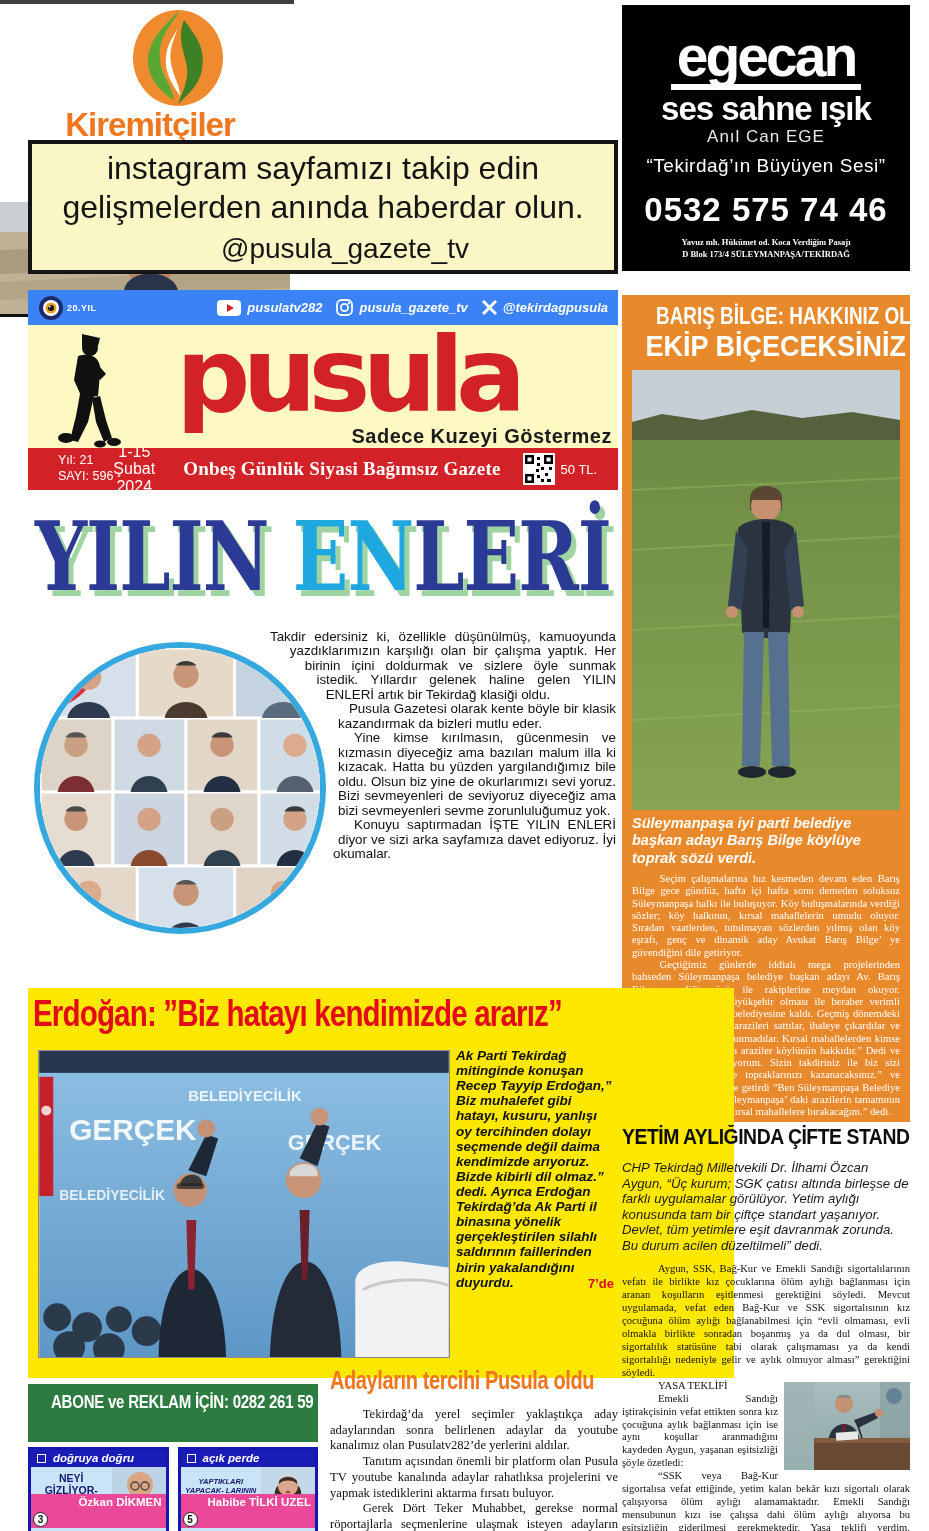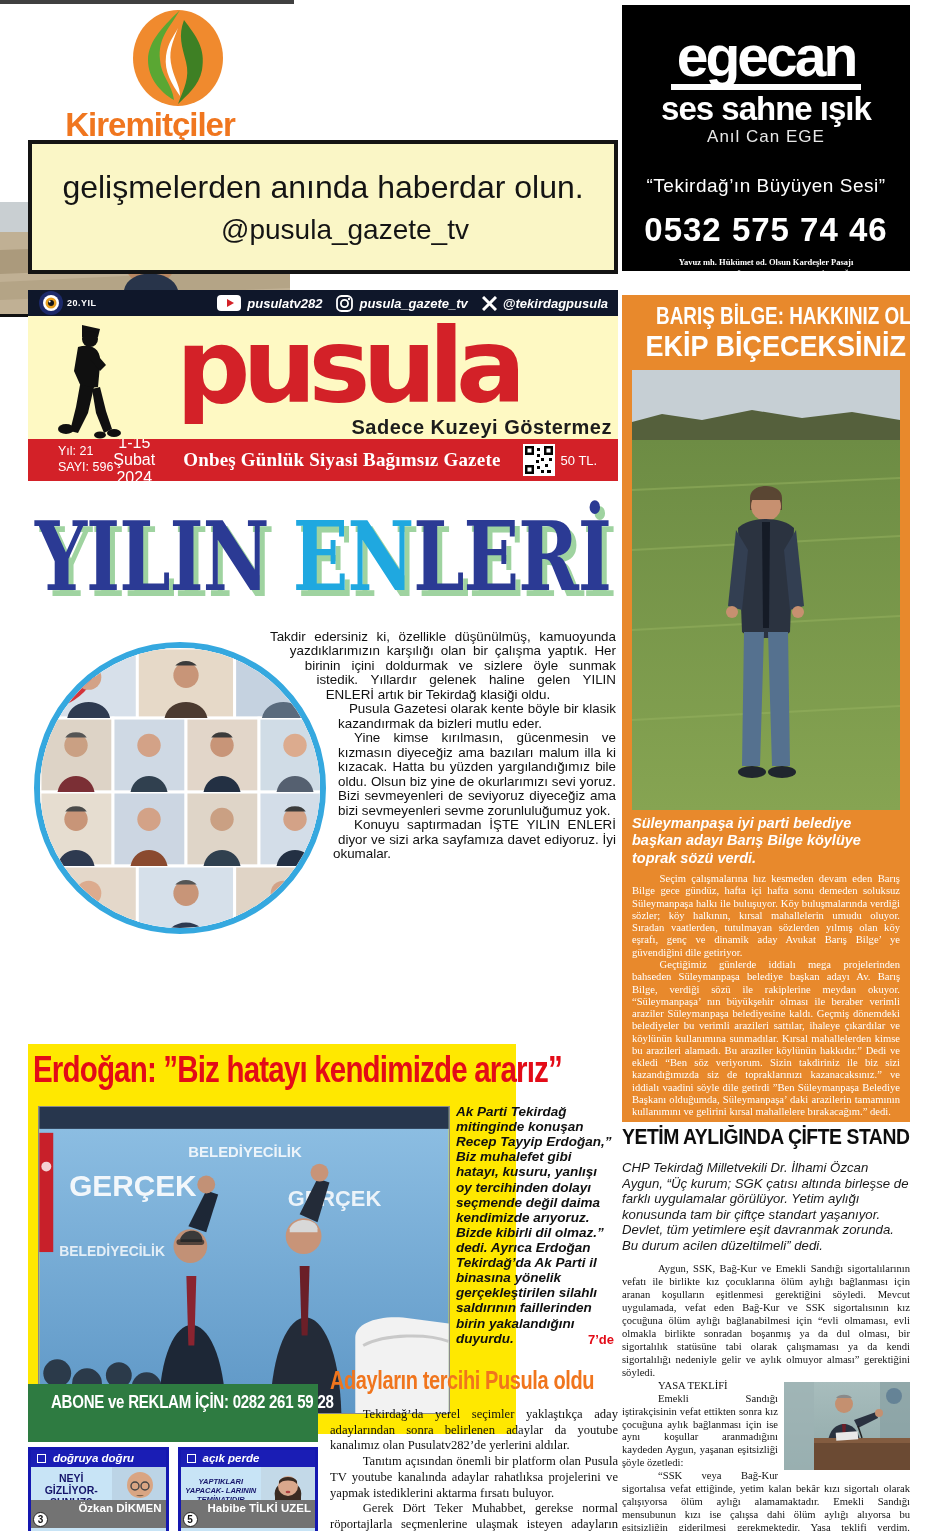--- a/index.html
+++ b/index.html
@@ -37,27 +37,27 @@
 
   
   #ad-egecan {
     left:622px; top:5px; width:288px; height:266px; background:#000;
     color:#fff; text-align:center; padding-top:26px;
   }
   .ege-title { font-size:57px; font-weight:bold; letter-spacing:-3px; line-height:.9;
     display:inline-block; border-bottom:6px solid #fff; padding:0 6px 2px 6px; }
   .ege-sub { font-size:33px; font-weight:bold; letter-spacing:-1px; line-height:1.05; margin-top:2px; }
   .ege-person { font-size:17px; color:#e8e8e8; font-weight:normal; letter-spacing:1px; margin-top:0; }
-  .ege-slogan { font-size:19px; margin-top:28px; letter-spacing:.5px; }
+  .ege-slogan { font-size:19px; margin-top:8px; letter-spacing:.5px; }
   .ege-phone { font-size:33px; font-weight:bold; margin-top:14px; letter-spacing:1px; }
   .ege-addr { font-family:"Liberation Serif", serif; font-weight:bold; font-size:8.5px; line-height:1.4; margin-top:8px; }
 
   
   #masthead { left:28px; top:290px; width:590px; height:200px; }
-  .mast-top { height:26px; background:#0f172a; display:flex; align-items:center; color:#fff; padding:0 10px; }
+  .mast-top { height:35px; background:#3b82f6; display:flex; align-items:center; color:#fff; padding:0 10px; }
   .mast-year { font-size:9px; font-weight:bold; margin-left:3px; letter-spacing:.5px; }
   .mast-social { margin-left:auto; display:flex; align-items:center; gap:6px; font-style:italic; font-weight:bold; font-size:13px; }
   .mast-social .h { margin-right:8px; }
   .mast-mid { height:123px; background:#fef9c3; position:relative; }
   .pusula-logo {
     position:absolute; left:148px; top:-4px; color:#d32128;
     font-family:"DejaVu Sans", sans-serif; font-weight:bold;
     font-size:104px; letter-spacing:-8px; line-height:1.05;
   }
   .mast-slogan { position:absolute; right:6px; bottom:0px; font-weight:bold; color:#1c1c1c; font-size:20px; letter-spacing:.5px; }
@@ -93,21 +93,21 @@
     font-size:13.4px; line-height:1.08; text-align:justify; color:#111; }
   #main-body p { margin:0; }
   #main-body p + p { text-indent:16px; }
   .collage-wrap {
     float:left; width:292px; height:292px; margin:12px 12px 0 2px;
     border:6px solid #35a8df; border-radius:50%; overflow:hidden;
     shape-outside:circle(53%); background:#fff;
   }
 
   
-  #erdogan-story { left:28px; top:1044px; width:488px; height:390px; background:#ffe800; }
+  #erdogan-story { left:28px; top:988px; width:706px; height:390px; background:#ffe800; }
   .erdogan-headline { color:#e30b17; font-weight:bold; font-size:36px; padding:5px 0 0 6px;
     white-space:nowrap; transform:scaleX(.82); transform-origin:left; letter-spacing:-1px; }
   .erdogan-photo { position:absolute; left:10px; top:62px; border:1px solid #8a8a8a; }
   .erdogan-body { position:absolute; left:428px; top:60px; width:158px;
     font-weight:bold; font-style:italic; font-size:13.5px; line-height:1.12; color:#101010; }
   .page-ref { color:#e30b17; font-style:normal; float:right; font-size:13px; margin-top:2px; }
 
   
   #abone-box { left:28px; top:1384px; width:290px; height:58px; background:#2e7b41;
     color:#fff; text-align:center; padding-top:8px; }
@@ -118,21 +118,21 @@
   #small-ads { left:28px; top:1447px; width:290px; height:84px; display:flex; gap:9px; }
   .small-ad { flex:1; border:3px solid #1518b0; background:#c8e4f6; position:relative; height:102px; overflow:hidden; }
   .sa-header { background:#1a1db5; color:#fff; font-style:italic; font-size:11.5px; font-weight:bold;
     padding:2px 4px 3px 6px; display:flex; align-items:center; gap:7px; }
   .sa-check { width:9px; height:9px; border:1.5px solid #fff; display:inline-block; }
   .sa-content { display:flex; height:46px; }
   .sa-msg { flex:1; display:flex; align-items:center; justify-content:center; text-align:center;
     font-weight:bold; color:#15156b; padding:2px; }
   .sa-msg.big { font-size:10.5px; }
   .sa-msg.small { font-size:7.5px; font-style:italic; }
-  .sa-namebar { position:absolute; left:0; right:0; bottom:18px; height:28px; background:#737373;
+  .sa-namebar { position:absolute; left:0; right:0; bottom:18px; height:34px; background:#ec4899;
     color:#fff; font-size:11.5px; font-weight:bold; text-align:right; padding:2px 4px 0 0; }
   .sa-num { position:absolute; left:2px; bottom:19px; width:15px; height:15px; background:#fff;
     border:1px solid #222; border-radius:50%; font-size:10px; font-weight:bold; color:#111;
     text-align:center; line-height:13px; }
   .sa-photo { flex:0 0 auto; }
 
   
   #adaylar-story { left:330px; top:1366px; width:288px; height:165px; overflow:hidden; }
   .adaylar-headline { color:#f0751d; font-weight:bold; font-size:25px; white-space:nowrap;
     transform:scaleX(.8); transform-origin:left; letter-spacing:-.5px; }
@@ -183,32 +183,33 @@
       <rect x="246" y="50" width="30" height="12" fill="#e0bc34"></rect>
       <circle cx="150" cy="58" r="26" fill="#b98863"></circle>
       <path d="M124 88 C128 66 172 66 178 88 L178 112 L124 112 Z" fill="#28344a"></path>
       <circle cx="151" cy="52" r="20" fill="#b98863"></circle>
       <rect x="136" y="46" width="30" height="8" rx="4" fill="#1b1b1b"></rect>
       <path d="M132 42 C138 30 164 30 170 42 L168 46 L134 46 Z" fill="#6b5742"></path>
     </svg>
   </div>
 
   <div id="instagram-banner" class="abs">
+    <div class="big">instagram sayfamızı takip edin</div>
     <div class="big">gelişmelerden anında haberdar olun.</div>
     <div class="handle">@pusula_gazete_tv</div>
   </div>
 
   <div id="ad-egecan" class="abs">
     <div><span class="ege-title">egecan</span></div>
     <div class="ege-sub">ses sahne ışık</div>
     <div class="ege-person">Anıl Can EGE</div>
     <div class="ege-slogan">“Tekirdağ’ın Büyüyen Sesi”</div>
     <div class="ege-phone">0532 575 74 46</div>
     <div class="ege-addr">
-      <div>Yavuz mh. Hükümet od. Olsun Kardeşler Pasajı</div>
+      <div>Yavuz mh. Hükümet od. Koca Verdiğim Pasajı</div>
       <div>D Blok 173/4 SÜLEYMANPAŞA/TEKİRDAĞ</div>
     </div>
   </div>
 
   <div id="masthead" class="abs">
     <div class="mast-top">
       <svg width="26" height="26" viewBox="0 0 26 26">
         <circle cx="13" cy="13" r="12" fill="#1c2a6b"></circle>
         <circle cx="13" cy="13" r="8" fill="#fff"></circle>
         <circle cx="13" cy="13" r="5.5" fill="#e8a020"></circle>

